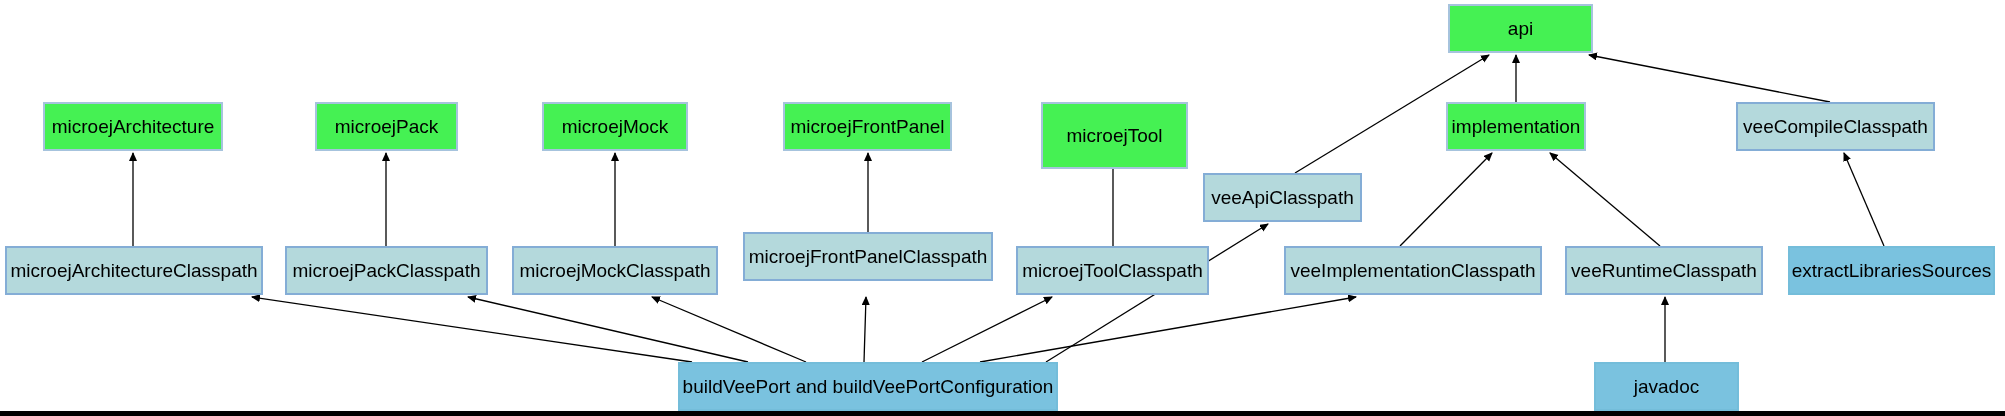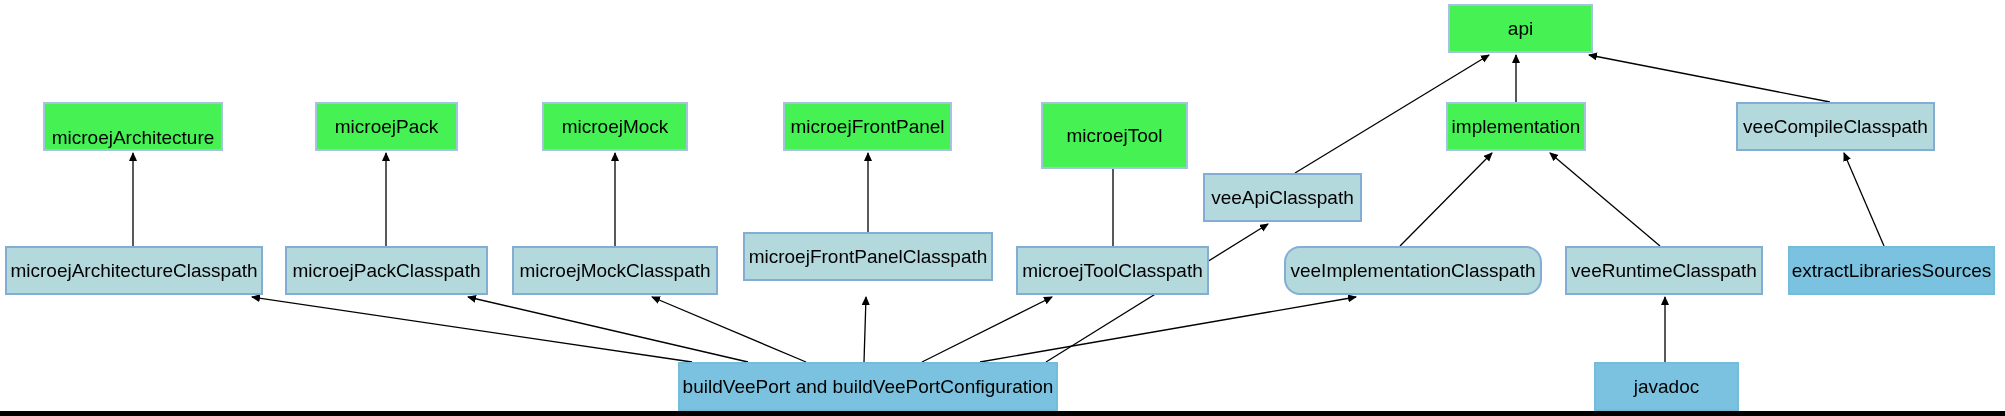--- a/index.html
+++ b/index.html
@@ -88,21 +88,21 @@
         <line x1="980" y1="362" x2="1356" y2="297" marker-end="url(#arrowhead)"></line>
         <line x1="1046" y1="362" x2="1268" y2="224" marker-end="url(#arrowhead)"></line>
         <line x1="1665" y1="362" x2="1665" y2="297" marker-end="url(#arrowhead)"></line>
         <line x1="1884" y1="246" x2="1844" y2="153" marker-end="url(#arrowhead)"></line>
       </g>
   </svg>
   <div>
       <div class="node configuration" style="left: 1448px; top: 4px; width: 145px; height: 49px; justify-content: center;">
         <span>api</span>
       </div>
-      <div class="node configuration" style="left: 43px; top: 102px; width: 180px; height: 49px; align-items: flex-end;">
+      <div class="node configuration" style="left: 43px; top: 102px; width: 180px; height: 49px;">
         <span>microejArchitecture</span>
       </div>
       <div class="node configuration" style="left: 315px; top: 102px; width: 143px; height: 49px;">
         <span>microejPack</span>
       </div>
       <div class="node configuration" style="left: 542px; top: 102px; width: 146px; height: 49px;">
         <span>microejMock</span>
       </div>
       <div class="node configuration" style="left: 783px; top: 102px; width: 169px; height: 49px;">
         <span>microejFrontPanel</span>
@@ -127,21 +127,21 @@
       </div>
       <div class="node classpath" style="left: 512px; top: 246px; width: 206px; height: 49px;">
         <span>microejMockClasspath</span>
       </div>
       <div class="node classpath" style="left: 743px; top: 232px; width: 250px; height: 49px;">
         <span>microejFrontPanelClasspath</span>
       </div>
       <div class="node classpath" style="left: 1016px; top: 246px; width: 193px; height: 49px;">
         <span>microejToolClasspath</span>
       </div>
-      <div class="node classpath" style="left: 1284px; top: 246px; width: 258px; height: 49px; border-radius: 16px;">
+      <div class="node classpath" style="left: 1284px; top: 246px; width: 258px; height: 49px;">
         <span>veeImplementationClasspath</span>
       </div>
       <div class="node classpath" style="left: 1565px; top: 246px; width: 198px; height: 49px;">
         <span>veeRuntimeClasspath</span>
       </div>
       <div class="node task" style="left: 1788px; top: 246px; width: 207px; height: 49px;">
         <span>extractLibrariesSources</span>
       </div>
       <div class="node task" style="left: 678px; top: 362px; width: 380px; height: 49px; align-items: center;">
         <span>buildVeePort and buildVeePortConfiguration</span>

